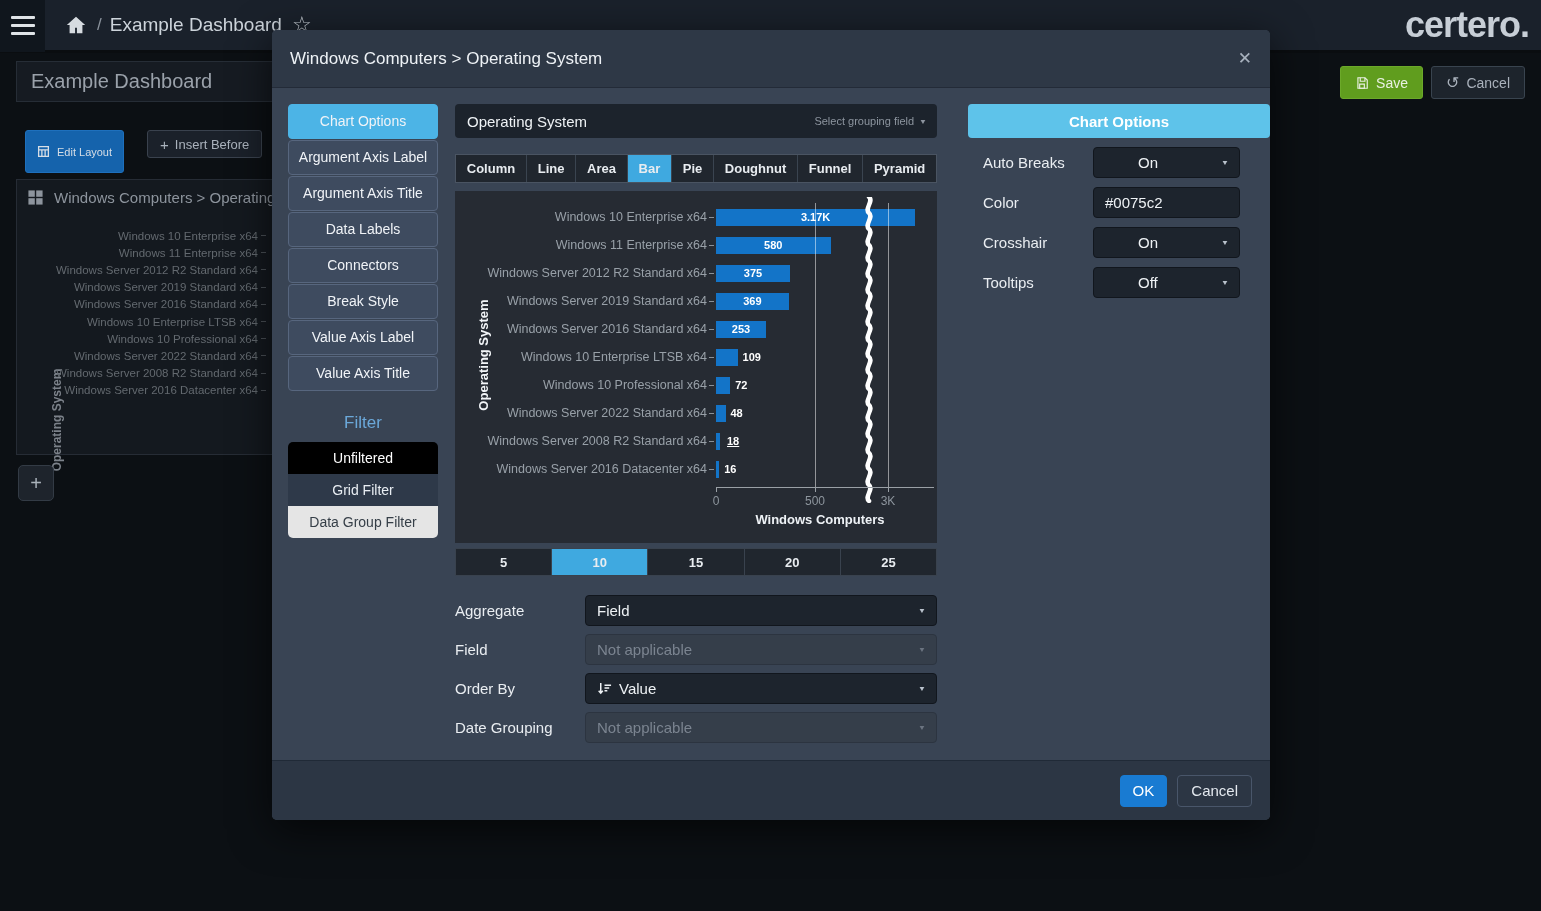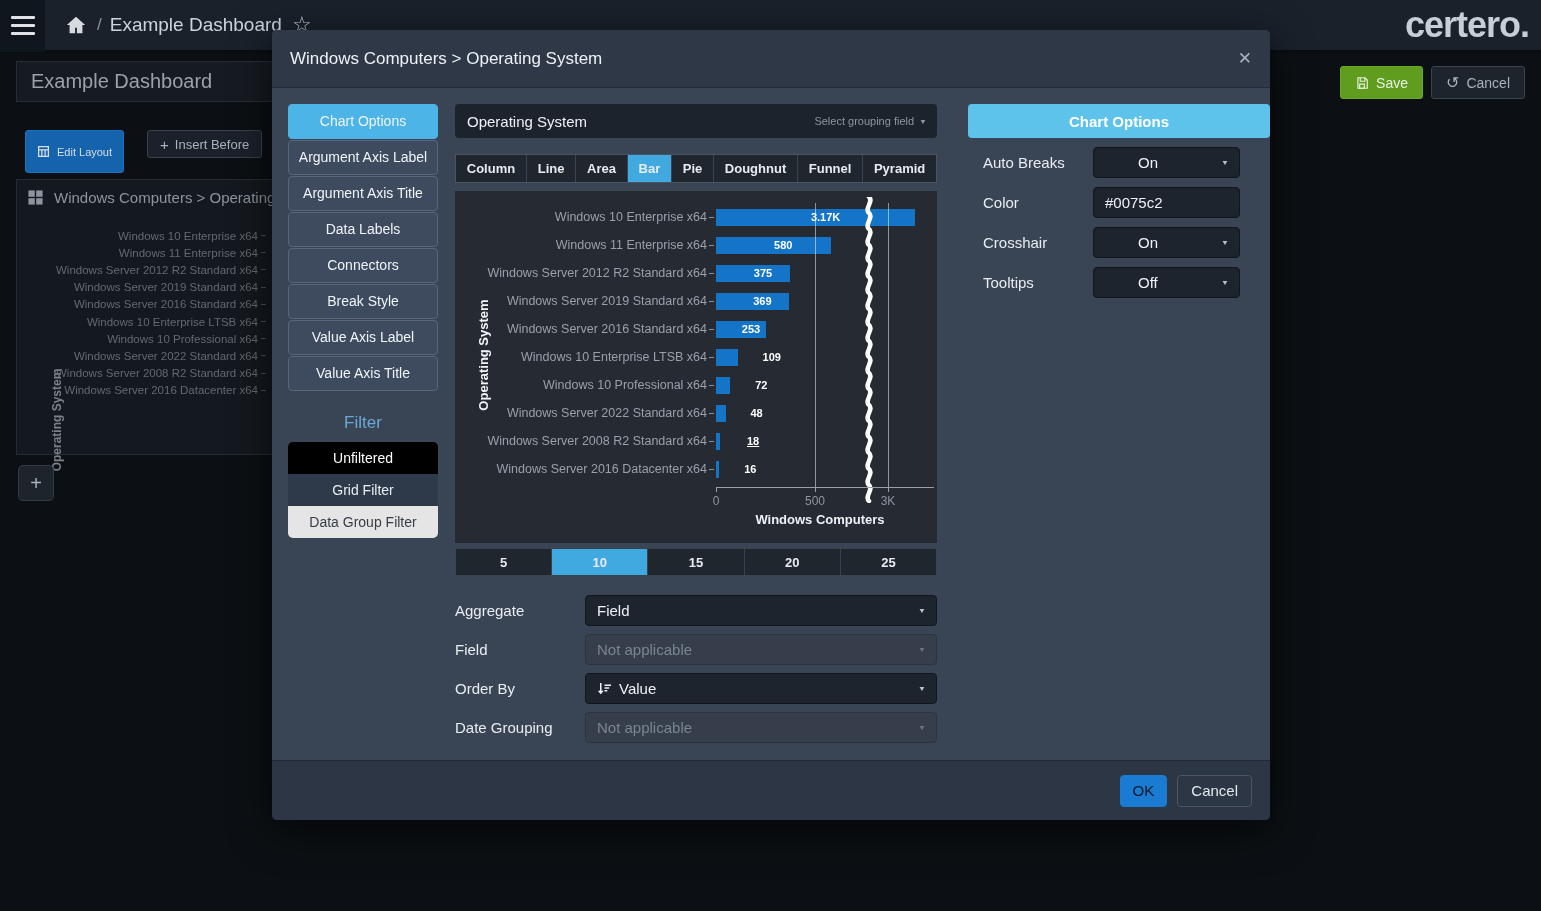--- a/index.html
+++ b/index.html
@@ -39,21 +39,21 @@
   .widget .vtext { color:#7c828a; font-size:12px; }
   .btn-addwidget { position:absolute; left:18px; top:465px; width:36px; height:36px; background:#1e242c; border:1px solid #333b45; border-radius:5px; color:#aab2ba; font-size:20px; display:flex; align-items:center; justify-content:center; cursor:pointer; }
 
   
   .modal { position:absolute; left:272px; top:30px; width:998px; height:790px; background:#394454; border-radius:5px; box-shadow:0 10px 40px rgba(0,0,0,.65); }
   .modal-header { height:58px; background:#2e3846; border-bottom:1px solid #232b38; border-radius:5px 5px 0 0; display:flex; align-items:center; padding:0 18px; }
   .modal-title { color:#eef2f6; font-size:17px; }
   .modal-close { margin-left:auto; color:#a7b1bd; font-size:17px; font-weight:bold; cursor:pointer; }
   .modal-body { position:relative; height:672px; padding:16px; display:flex; }
   .modal-footer { height:60px; background:#2c3644; border-top:1px solid #202a37; border-radius:0 0 5px 5px; display:flex; align-items:center; justify-content:flex-end; gap:10px; padding-right:18px; }
-  .btn-ok { background:#197bd2; border:1px solid #197bd2; color:#0f172a; font-size:15px; height:32px; min-width:44px; padding:0 12px; border-radius:4px; cursor:pointer; }
+  .btn-ok { background:#197bd2; border:1px solid #197bd2; color:#ffffff; font-size:15px; height:32px; min-width:44px; padding:0 12px; border-radius:4px; cursor:pointer; }
   .btn-mcancel { background:transparent; border:1px solid #49566a; color:#e3e8ee; font-size:15px; height:32px; padding:0 13px; border-radius:4px; cursor:pointer; }
 
   
   .left-col { width:150px; flex:0 0 150px; }
   .nav-btn { background:#3e4b5f; border:1px solid #57667e; border-radius:4px; color:#f0f3f7; font-size:14px; text-align:center; padding:7px 4px; margin-bottom:1px; cursor:pointer; line-height:19px; }
   .nav-btn.active { background:#4cb4e6; border-color:#4cb4e6; }
   .filter-head { color:#6ba8d9; font-size:17px; text-align:center; margin:22px 0 9px; }
   .fgroup { border-radius:5px; overflow:hidden; }
   .fbtn { font-size:14px; text-align:center; padding:8px 4px; cursor:pointer; }
   .fbtn.orange { background:#000000; color:#fff; }
@@ -72,21 +72,21 @@
   .tab.active { background:#3fa9e0; }
 
   .chart-panel { position:relative; margin-top:8px; height:352px; background:#262b33; }
   .crows { position:absolute; left:0; top:12px; width:482px; }
   .crow { height:28px; display:flex; align-items:center; }
   .clabel { width:252px; flex:0 0 252px; text-align:right; color:#98a0a8; font-size:12.5px; }
   .ctick { width:9px; flex:0 0 9px; display:flex; justify-content:center; }
   .ctickline { width:5px; height:1px; background:#8a9199; }
   .cplot { position:relative; flex:1 1 auto; height:28px; }
   .chart-bar { position:absolute; left:0; top:5.5px; height:17px; background:#1374c8; }
-  .cval { position:absolute; top:5.5px; line-height:17px; color:#fff; font-size:11px; font-weight:bold; white-space:nowrap;padding-left:20px; }
+  .cval { position:absolute; top:5.5px; line-height:17px; color:#fff; font-size:11px; font-weight:bold; white-space:nowrap; }
   .plot-ov { position:absolute; left:261px; top:12px; width:221px; height:284px; pointer-events:none; }
   .gridline { position:absolute; top:0; bottom:0; width:1px; background:rgba(255,255,255,.5); }
   .axis-base { position:absolute; left:261px; top:296px; width:218px; height:1px; background:#9aa0a6; }
   .axis-tick { position:absolute; top:297px; width:1px; height:4px; background:#9aa0a6; }
   .axis-lab { position:absolute; top:303px; color:#8d959d; font-size:12px; transform:translateX(-50%); }
   .xlabel { position:absolute; top:321px; color:#eef2f6; font-size:13px; font-weight:bold; transform:translateX(-50%); white-space:nowrap; }
   .chart-panel .vtext { color:#f2f5f8; font-size:13px; }
   .squiggle { position:absolute; left:146px; top:-6px; pointer-events:none; }
 
   .counts { margin-top:5px; height:28px; display:flex; background:#20262e; border:1px solid #39424e; }

